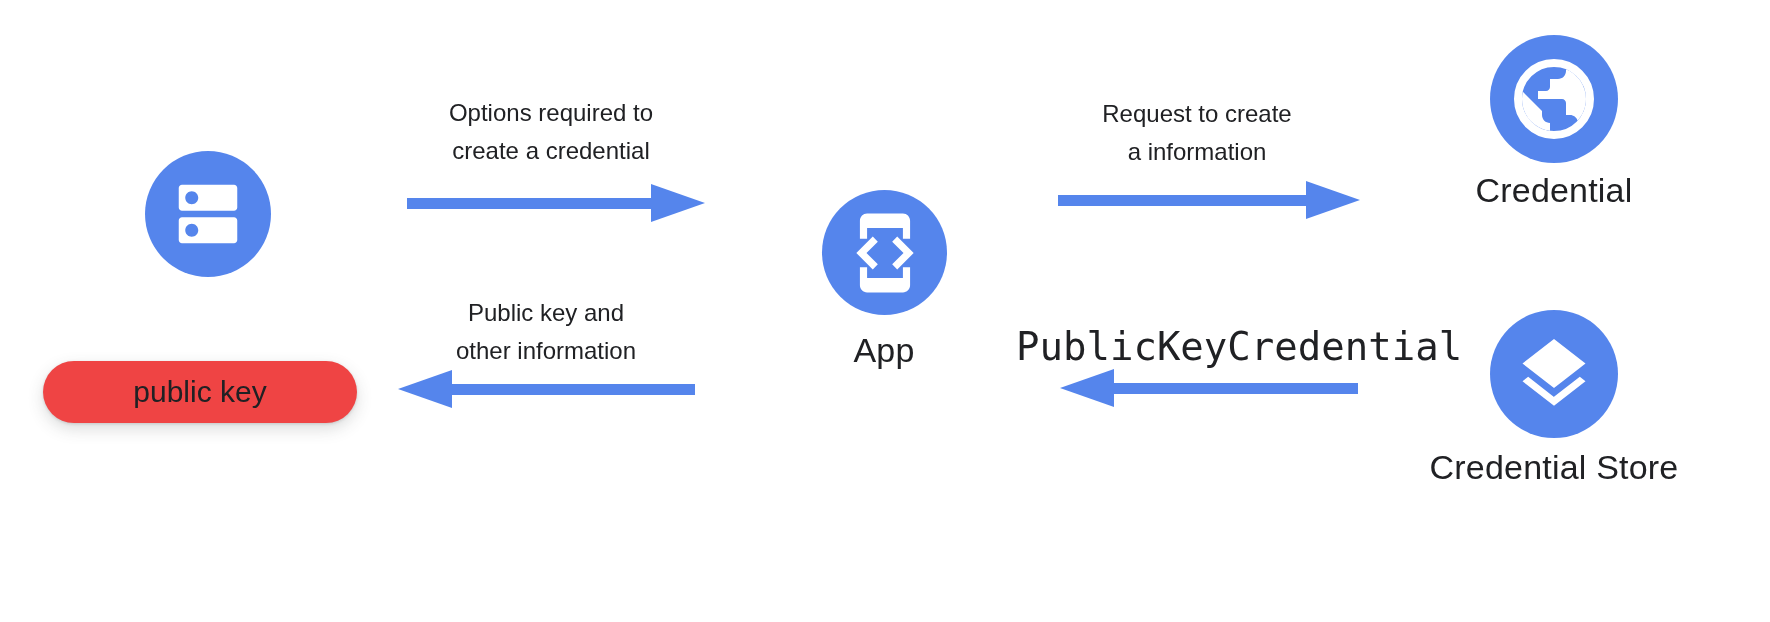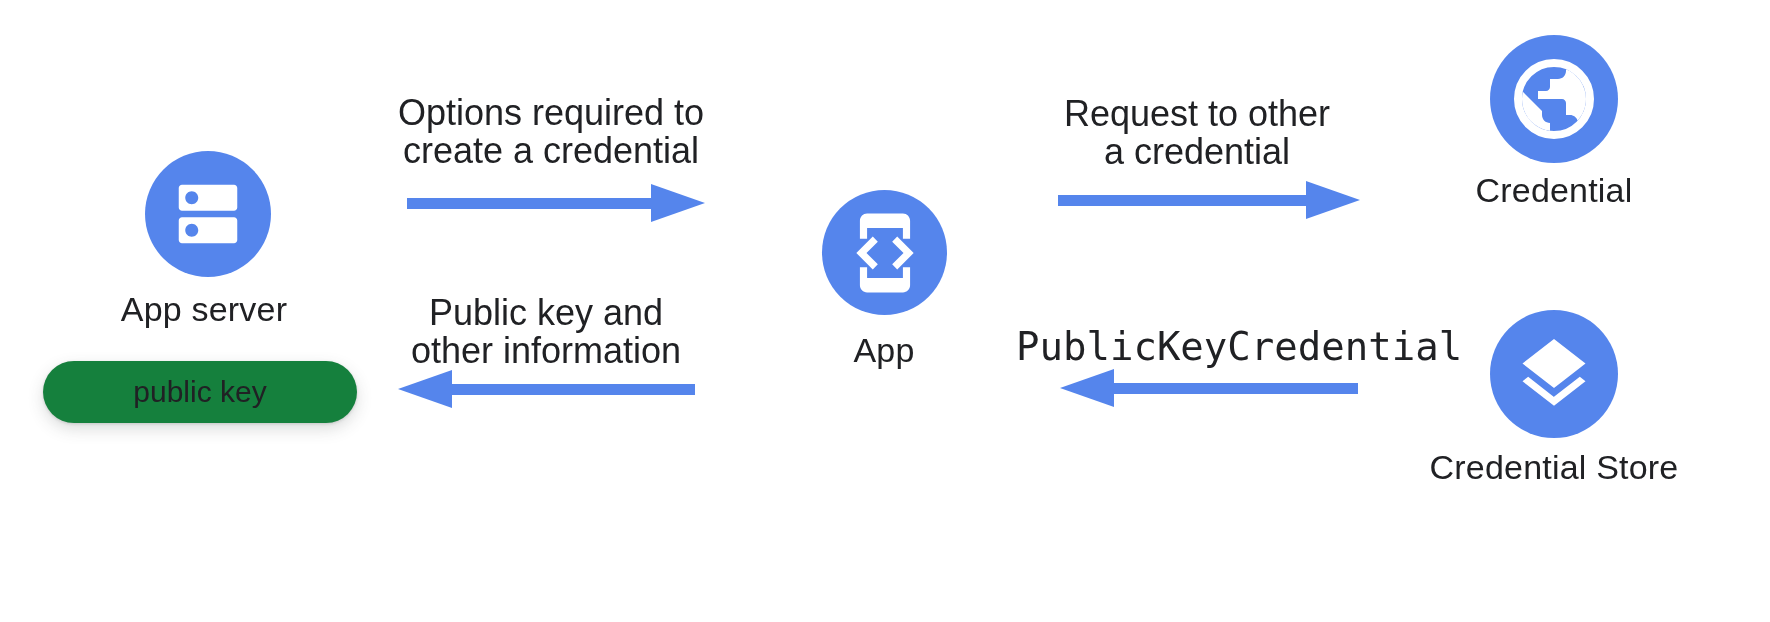--- a/index.html
+++ b/index.html
@@ -28,21 +28,21 @@
     position: absolute;
     text-align: center;
     font-size: 34px;
     line-height: 40px;
     font-weight: 500;
     color: #202124;
     letter-spacing: 0.2px;
   }
   .pill {
     position: absolute;
-    background: #15803d;
+    background: #ef4444;
     border-radius: 999px;
     box-shadow: 0 1px 3px rgba(60,64,67,0.18), 0 6px 16px rgba(60,64,67,0.18);
     display: flex;
     align-items: center;
     justify-content: center;
     font-size: 30px;
     font-weight: 500;
     color: #202124;
   }
   .arrow {
@@ -63,21 +63,21 @@
   }
   .arrow .head-left {
     width: 0; height: 0;
     border-top: 19px solid transparent;
     border-bottom: 19px solid transparent;
     border-right: 54px solid #5585EC;
   }
   .arrow-label {
     position: absolute;
     text-align: center;
-    font-size: 36px;
+    font-size: 24px;
     line-height: 38px;
     font-weight: 400;
     color: #202124;
   }
   .arrow-label.mono {
     font-family: "DejaVu Sans Mono", "Liberation Mono", monospace;
     font-size: 39px;
     line-height: 34px;
     white-space: nowrap;
   }
@@ -87,21 +87,20 @@
 
 <div class="canvas">
 
   <div class="node-circle" style="left:145px; top:151px; width:126px; height:126px;">
     <span>
       <svg width="78" height="78" viewBox="0 0 24 24" fill="#ffffff" fill-rule="evenodd">
         <path d="M20 13H4c-.55 0-1 .45-1 1v6c0 .55.45 1 1 1h16c.55 0 1-.45 1-1v-6c0-.55-.45-1-1-1zM7 19c-1.1 0-2-.9-2-2s.9-2 2-2 2 .9 2 2-.9 2-2 2zM20 3H4c-.55 0-1 .45-1 1v6c0 .55.45 1 1 1h16c.55 0 1-.45 1-1V4c0-.55-.45-1-1-1zM7 9c-1.1 0-2-.9-2-2s.9-2 2-2 2 .9 2 2-.9 2-2 2z"></path>
       </svg>
     </span>
   </div>
-  <div class="node-label" style="left:54px; top:289px; width:300px;">App server</div>
   <div class="pill" style="left:43px; top:361px; width:314px; height:62px;">public key</div>
 
   <div class="arrow-label" style="left:391px; top:94px; width:320px;">
     <div>Options required to</div>
     <div>create a credential</div>
   </div>
   <div class="arrow" style="left:407px; top:183px; width:298px; height:40px;">
     <div class="shaft"></div>
     <div class="head-right"></div>
   </div>
@@ -109,22 +108,22 @@
   <div class="node-circle" style="left:822px; top:190px; width:125px; height:125px;">
     <span>
       <svg width="86" height="86" viewBox="0 0 24 24" fill="#ffffff">
         <path d="M7 5h10v3h2V3c0-1.1-.9-2-2-2H7c-1.1 0-2 .9-2 2v5h2V5zm8.41 11.59L20 12l-4.59-4.59L14 8.83 17.17 12 14 15.17l1.41 1.42zM10 15.17L6.83 12 10 8.83 8.59 7.41 4 12l4.59 4.59L10 15.17zM17 19H7v-3H5v5c0 1.1.9 2 2 2h10c1.1 0 2-.9 2-2v-5h-2v3z"></path>
       </svg>
     </span>
   </div>
   <div class="node-label" style="left:809px; top:330px; width:150px;">App</div>
 
   <div class="arrow-label" style="left:1037px; top:95px; width:320px;">
-    <div>Request to other</div>
-    <div>a credential</div>
+    <div>Request to create</div>
+    <div>a information</div>
   </div>
   <div class="arrow" style="left:1058px; top:180px; width:302px; height:40px;">
     <div class="shaft"></div>
     <div class="head-right"></div>
   </div>
 
   <div class="node-circle" style="left:1490px; top:35px; width:128px; height:128px;">
     <span>
       <svg width="96" height="96" viewBox="0 0 24 24">
         <circle cx="12" cy="12" r="9" fill="none" stroke="#ffffff" stroke-width="2"></circle>

